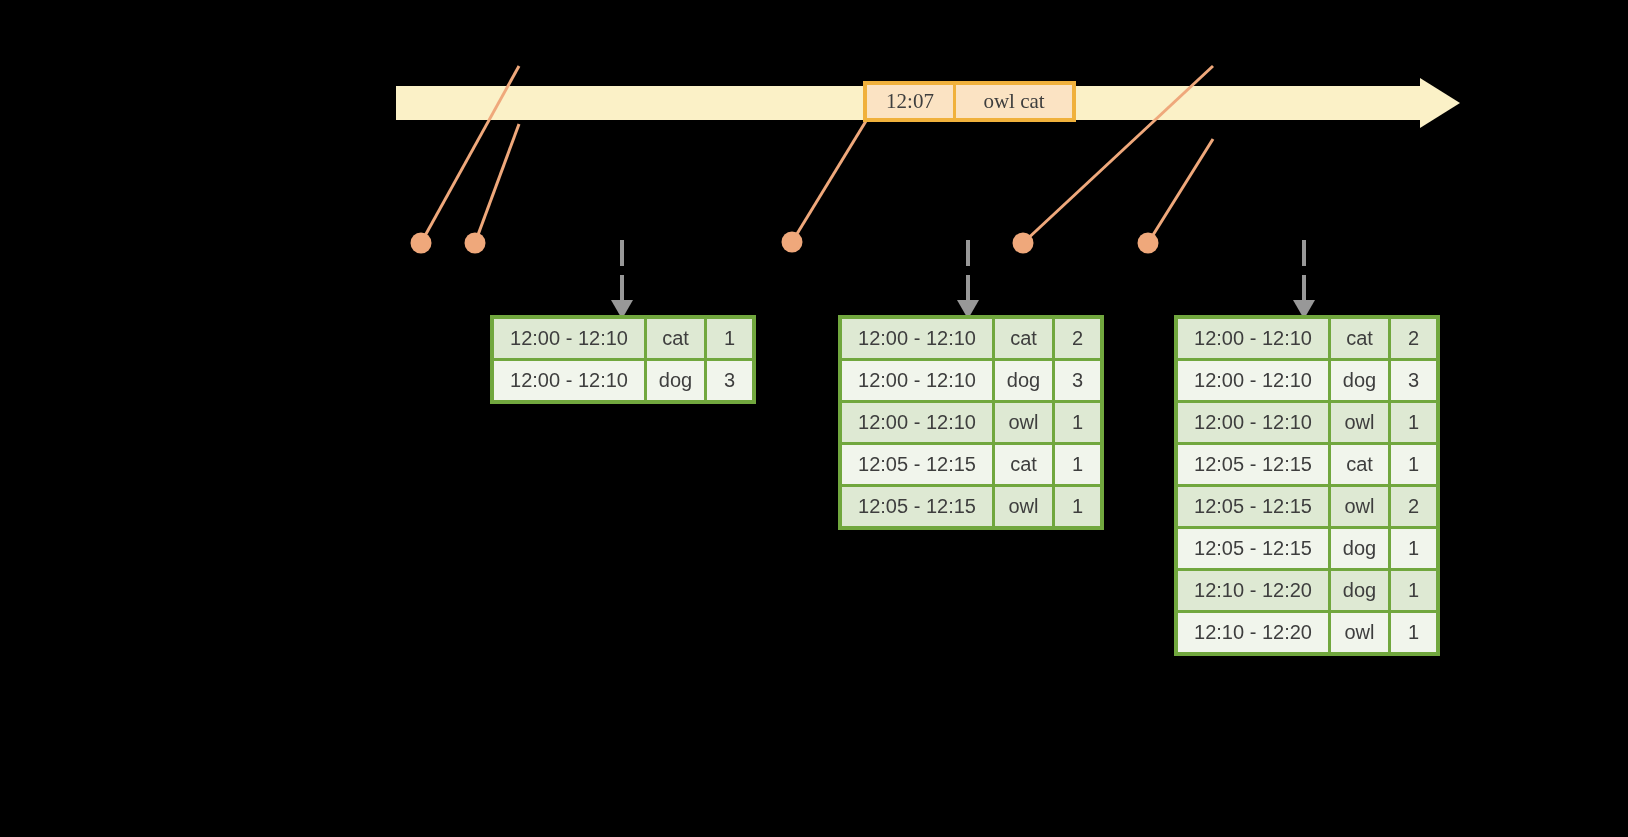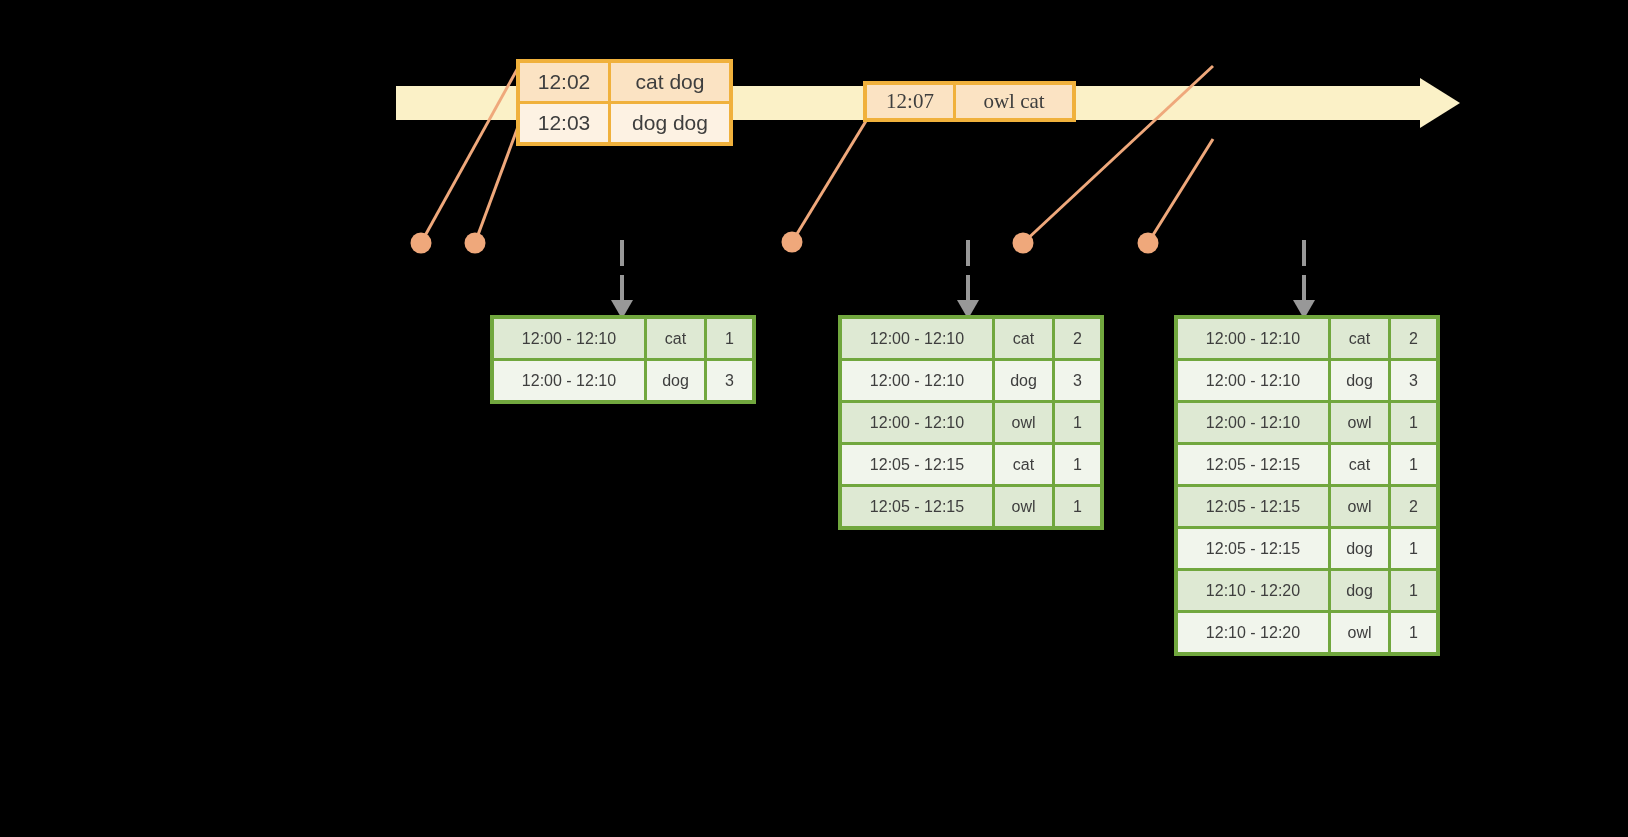--- a/index.html
+++ b/index.html
@@ -30,21 +30,21 @@
   .et1{left:516px;top:59px;}
   .et1 .c-time{width:86px;} .et1 .c-words{width:116px;}
   .et2{left:863px;top:81px;font-family:Liberation Serif, serif;}
   .et2 td{height:31px;}
   .et2 .c-time{width:84px;} .et2 .c-words{width:114px;text-align:center;}
   .et3{left:1210px;top:61px;}
   .et3 .c-time{width:89px;} .et3 .c-words{width:89px;}
 
   
   .rtable{border:4px solid var(--result_border);}
-  .rtable td{border:3px solid var(--result_border);font-size:16px;height:37px;}
+  .rtable td{border:3px solid var(--result_border);font-size:20px;height:37px;}
   .rtable tr:nth-of-type(odd) td{background:var(--result_row_dark);}
   .rtable tr:nth-of-type(even) td{background:var(--result_row_light);}
   .rtable .c-window{width:148px;} .rtable .c-word{width:55px;} .rtable .c-count{width:43px;}
   .rt1{left:490px;top:315px;}
   .rt2{left:838px;top:315px;}
   .rt3{left:1174px;top:315px;}
 </style>
 </head>
 <body>
 
@@ -74,34 +74,20 @@
     <g>
       <line class="trigger-line" x1="968" y1="240" x2="968" y2="301" stroke-dasharray="26 9"></line>
       <polygon class="trigger-head" points="957,300 979,300 968,319"></polygon>
     </g>
     <g>
       <line class="trigger-line" x1="1304" y1="240" x2="1304" y2="301" stroke-dasharray="26 9"></line>
       <polygon class="trigger-head" points="1293,300 1315,300 1304,319"></polygon>
     </g>
   </svg>
 
-  <table class="etable et1">
-    <tbody>
-
-        <tr>
-          <td class="c-time">12:02</td>
-          <td class="c-words">cat dog</td>
-        </tr>
-
-        <tr>
-          <td class="c-time">12:03</td>
-          <td class="c-words">dog dog</td>
-        </tr>
-      </tbody>
-  </table>
 
   <table class="etable et2">
     <tbody>
 
         <tr>
           <td class="c-time">12:07</td>
           <td class="c-words">owl cat</td>
         </tr>
       </tbody>
   </table>

